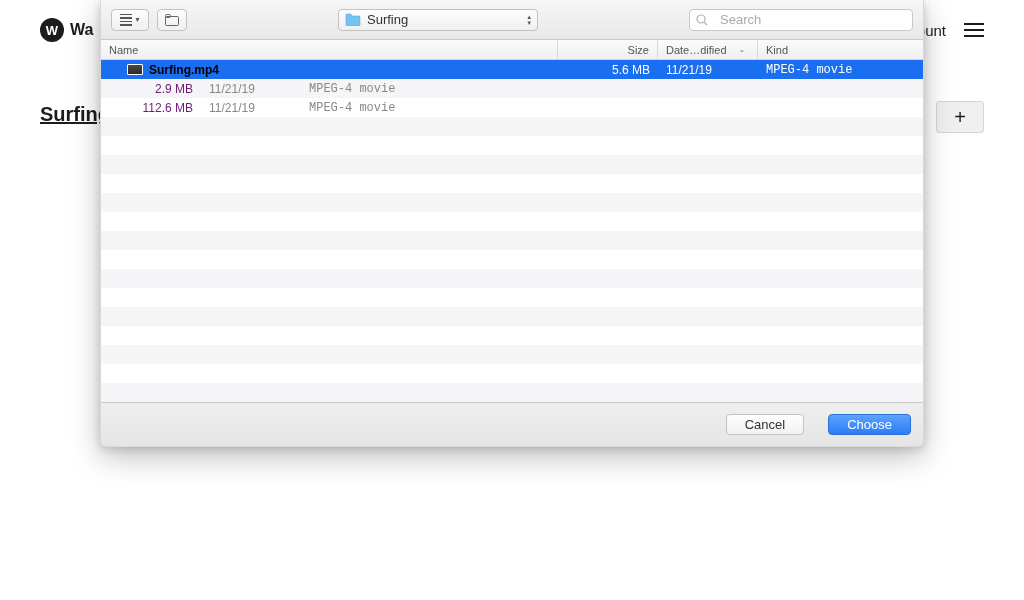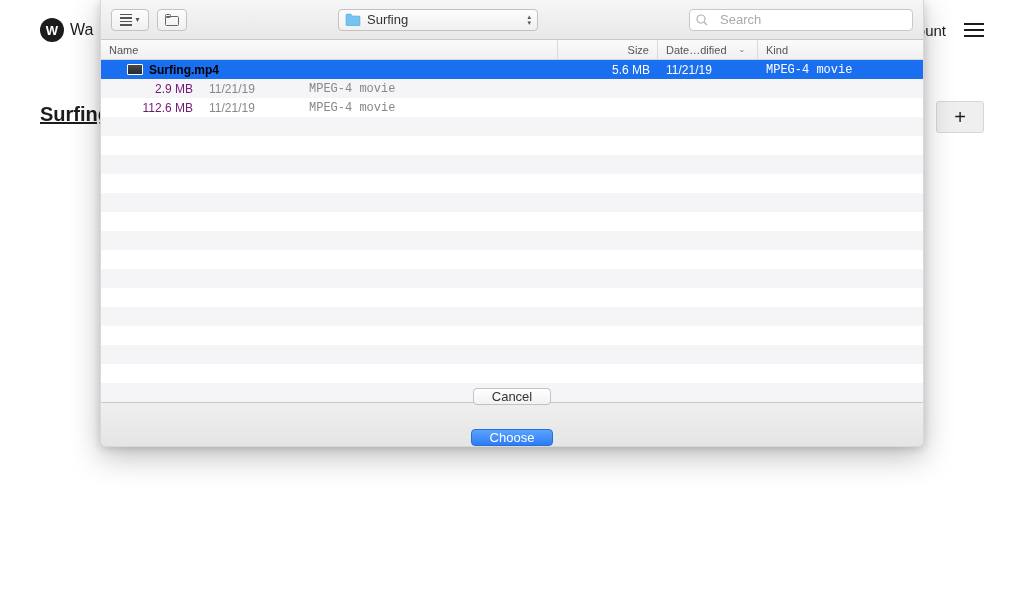--- a/index.html
+++ b/index.html
@@ -40,21 +40,21 @@
       border-radius: 50%;
       display: flex;
       align-items: center;
       justify-content: center;
       color: #fff;
       font-size: 13px;
       font-weight: 700;
     }
     .bg-logo-text {
       font-size: 16px;
-      font-weight: 400;
+      font-weight: 700;
       color: #1c1c1c;
     }
     .bg-right {
       display: flex;
       align-items: center;
       gap: 18px;
     }
     .bg-account {
       font-size: 15px;
       color: #1c1c1c;
@@ -275,21 +275,20 @@
 
     .footer {
       height: 44px;
       background: linear-gradient(#efefef, #e5e5e5);
       border-top: 1px solid #c8c8c8;
       display: flex;
       align-items: center;
       justify-content: flex-end;
       padding: 0 12px;
       gap: 24px;
-      flex-direction: column;
     }
     .btn {
       height: 21px;
       padding: 0 18px;
       border-radius: 4px;
       font-size: 13px;
       cursor: pointer;
       display: flex;
       align-items: center;
       border: 1px solid;

